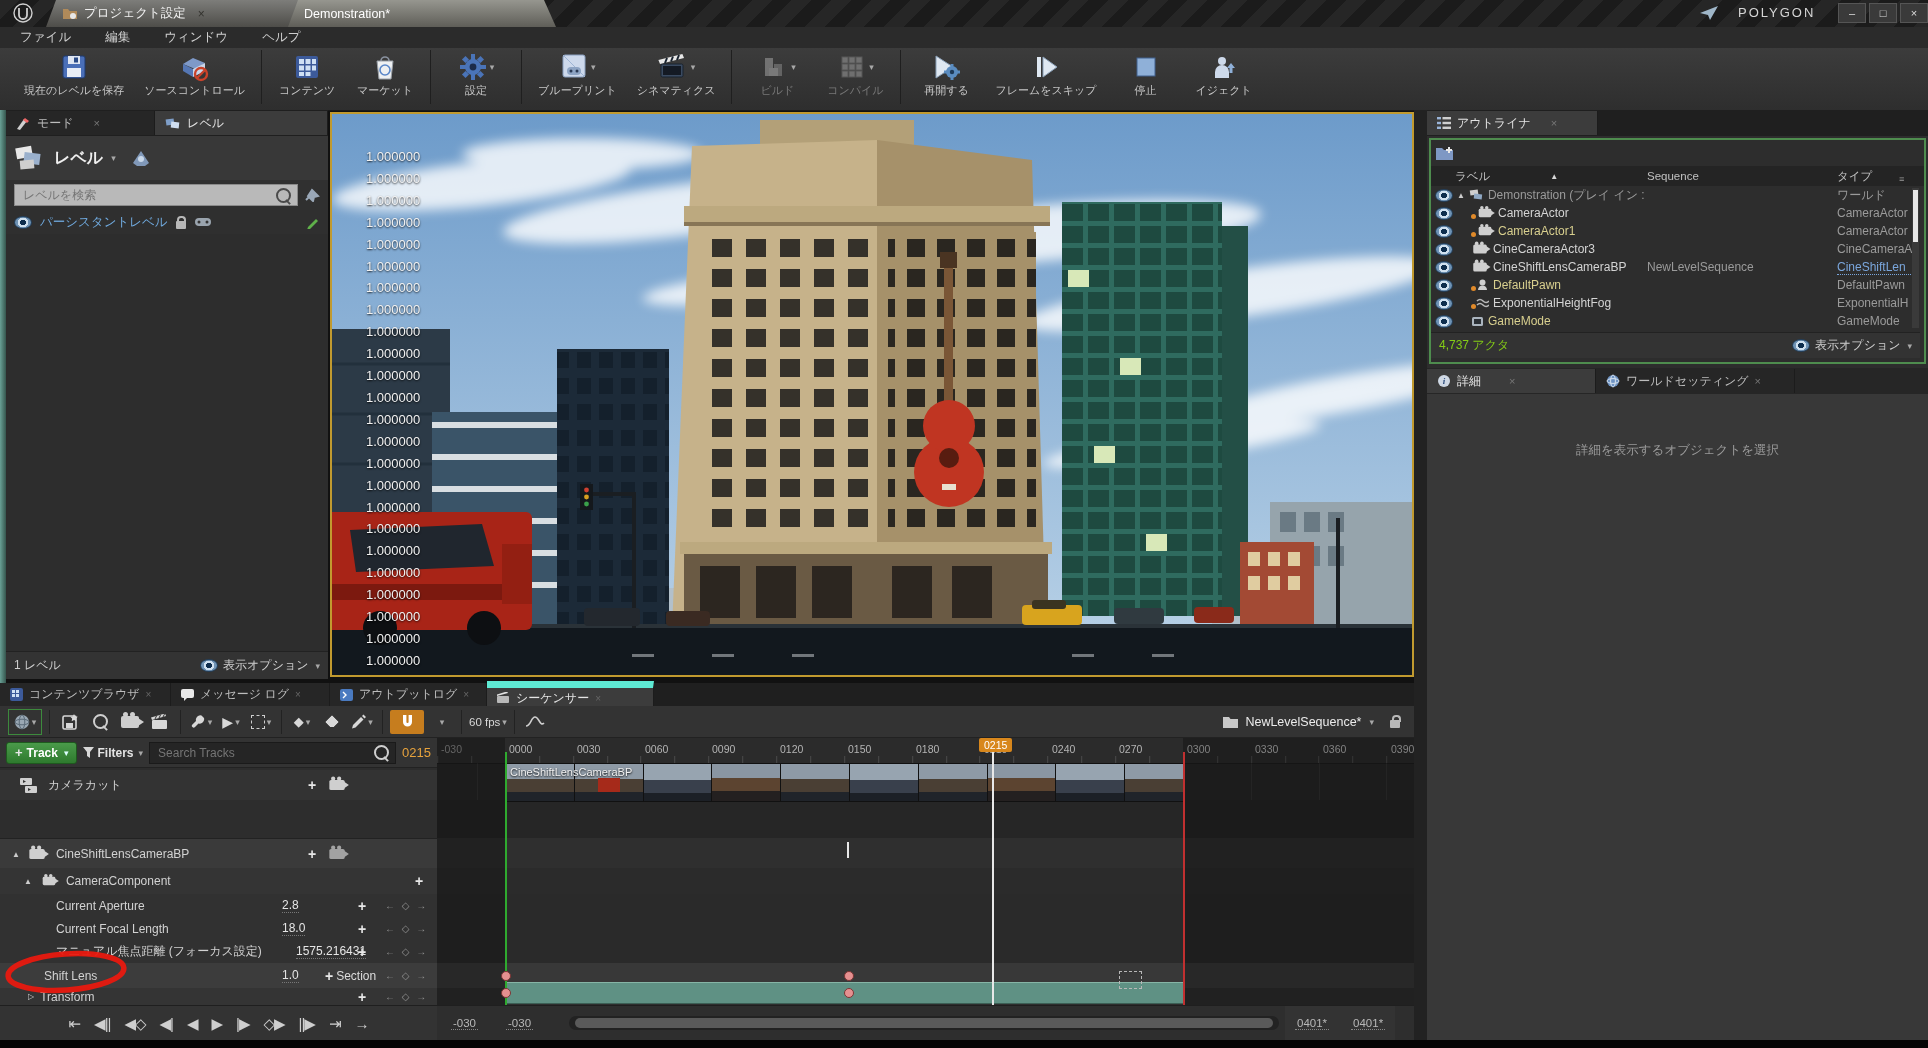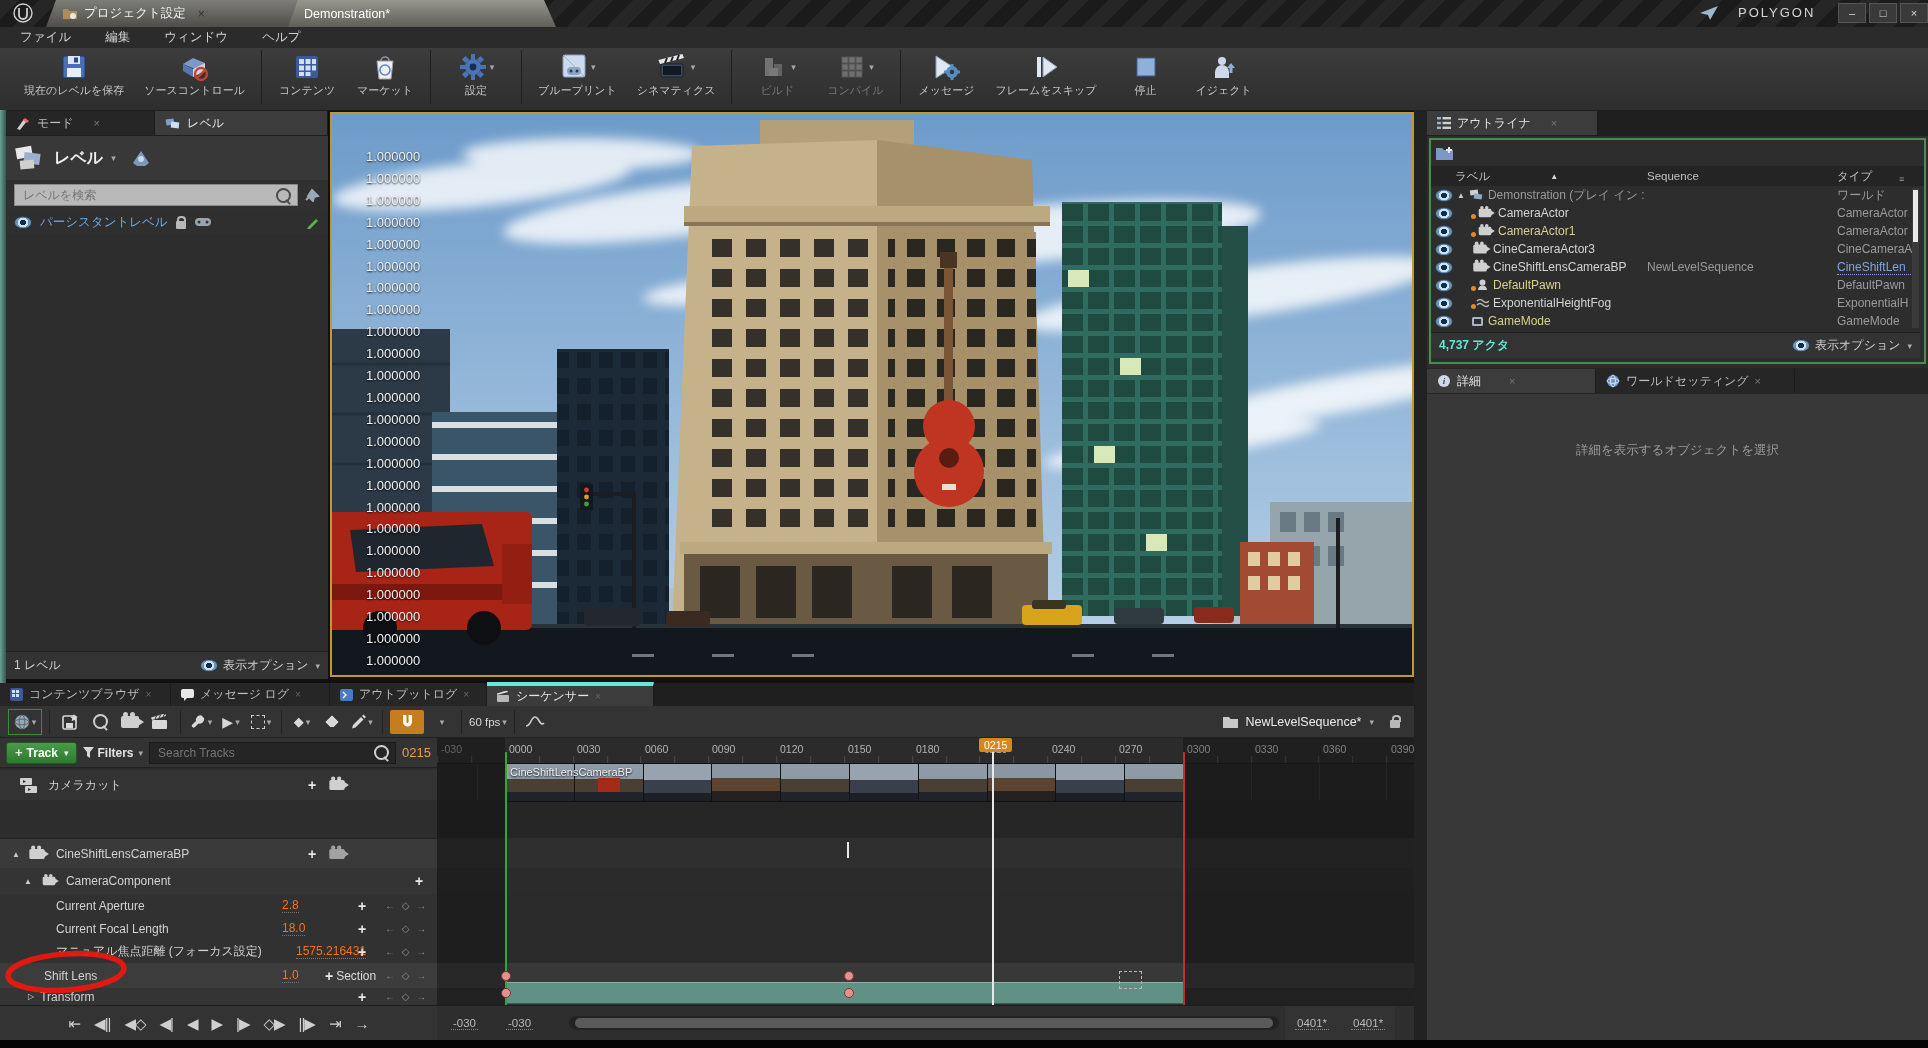--- a/index.html
+++ b/index.html
@@ -49,21 +49,21 @@
   .olrow .lab{white-space:nowrap;overflow:hidden;}
   .oltype{position:absolute;left:406px;color:#9a9a9a;font-size:12px;white-space:nowrap;width:88px;overflow:hidden;}
   .yel{color:#d8cf8e;} .wht{color:#d4d4d4;} .gry{color:#9a9a9a;}
   .lnk{color:#7aa6dc;border-bottom:1px dotted #7aa6dc;}
   .actordot{width:5px;height:5px;border-radius:50%;background:#e08a2a;position:absolute;margin-left:-2px;margin-top:-10px;}
   
   .sqbtn{height:24px;min-width:26px;display:inline-flex;align-items:center;justify-content:center;
     color:#d8d8d8;font-size:14px;margin:0 2px;}
   .vsep{width:1px;height:24px;background:#222;margin:0 5px;}
   .trackrow{position:absolute;left:0;width:437px;display:flex;align-items:center;font-size:12px;color:#d2d2d2;}
-  .val{color:#f97316;border-bottom:1px dotted #777;font-size:12px;}
+  .val{color:#e5e5e5;border-bottom:1px dotted #777;font-size:12px;}
   .plus{color:#e8e8e8;font-weight:bold;font-size:14px;}
   .keynav{color:#8f8f8f;font-size:10px;letter-spacing:2px;}
   .lane{position:absolute;left:0;width:977px;border-bottom:1px solid #242424;}
   .ruler-lab{position:absolute;top:5px;font-size:10.5px;color:#b4b4b4;white-space:nowrap;}
   .filmcell{width:67.8px;height:37px;display:inline-block;vertical-align:top;
     background:linear-gradient(#8e9aa6 0 40%,#4a3f34 40% 75%,#20242a 75%);border-right:1px solid #111;}
   .filmcell:nth-child(3n){background:linear-gradient(#97a4b0 0 42%,#39404c 42% 78%,#1c2026 78%);}
   .filmcell:nth-child(4n){background:linear-gradient(#8a96a2 0 38%,#5c4430 38% 74%,#242020 74%);}
   .kf{position:absolute;width:8px;height:8px;border-radius:50%;background:#e59090;border:1px solid #7c3434;}
   .glyphbtn{color:#cfcfcf;font-size:15px;margin:0 7px;letter-spacing:-1px;white-space:nowrap;}
@@ -245,21 +245,21 @@
       <path d="M5 4 L22 15 L5 26 z" fill="#dfe8f2" stroke="#8aa0b8"></path>
       <circle cx="21" cy="20" r="6" fill="#5a8cc0"></circle>
         <circle cx="21" cy="20" r="2.2" fill="#1e3a58"></circle>
       <g fill="#5a8cc0">
           <rect x="19.5" y="12" width="3" height="4"></rect>
           <rect x="19.5" y="24" width="3" height="4"></rect>
           <rect x="13" y="18.5" width="4" height="3"></rect>
           <rect x="25" y="18.5" width="4" height="3"></rect>
         </g>
     </svg>
-    <span class="lbl">メッセージ</span>
+    <span class="lbl">再開する</span>
   </div>
   <div class="tbtn">
     <svg width="30" height="30" viewBox="0 0 30 30">
       <rect x="6" y="5" width="4" height="20" fill="#dfe8f2"></rect>
       <path d="M12 5 L26 15 L12 25 z" fill="#dfe8f2" stroke="#8aa0b8"></path>
     </svg>
     <span class="lbl">フレームをスキップ</span>
   </div>
   <div class="tbtn">
     <svg width="30" height="30" viewBox="0 0 30 30">
@@ -627,21 +627,21 @@
             <rect x="3" y="3" width="7" height="5" fill="#2a2f34"></rect>
           </svg>
         <span class="lab yel">GameMode</span>
         <span class="oltype">GameMode</span>
       </div>
     </div>
     <div class="abs" style="left:481px;top:48px;width:7px;height:140px;background:#3a3a3a">
       <div class="abs" style="left:1px;top:2px;width:5px;height:52px;background:#e8e8e8"></div>
     </div>
     <div class="footerbar abs" style="left:0;top:192px;width:489px;height:26px;box-sizing:border-box">
-      <span style="font-weight:bold;color:#5eead4">4,737 アクタ</span>
+      <span style="font-weight:normal;color:#84cc16">4,737 アクタ</span>
       <span class="row" style="gap:5px">
         <span class="eye"></span>
         <span>表示オプション</span>
         <span class="caret">▾</span>
       </span>
     </div>
   </div>
 </div>
 
 <div class="abs" style="left:1427px;top:368px;width:501px;height:672px;background:#383838">
@@ -690,21 +690,21 @@
     <span style="color:#666;font-size:10px">×</span>
   </div>
   <div class="minitab" style="width:136px;height:23px">
     <svg width="13" height="12" viewBox="0 0 13 12">
         <rect width="13" height="12" rx="2" fill="#4a7ac0"></rect>
         <path d="M3 3 l3 3 -3 3" stroke="#fff" fill="none" stroke-width="1.4"></path>
       </svg>
     <span>アウトプットログ</span>
     <span style="color:#666;font-size:10px">×</span>
   </div>
-  <div class="minitab on" style="width:146px;height:21px;border-top:4px solid #5eead4">
+  <div class="minitab on" style="width:146px;height:21px;border-top:7px solid #5eead4">
     <svg width="13" height="12" viewBox="0 0 13 12">
         <rect x="0" y="4" width="12" height="7" rx="1" fill="#b8b8b8"></rect>
         <path d="M0 4 l11 -3 -1 -1.6 -10 3z" fill="#e0e0e0"></path>
       </svg>
     <span>シーケンサー</span>
     <span style="color:#666;font-size:10px">×</span>
   </div>
 </div>
 
 <div class="abs row" style="left:0;top:706px;width:1414px;height:32px;background:#333;border-bottom:1px solid #222;padding-left:6px;box-sizing:border-box">

